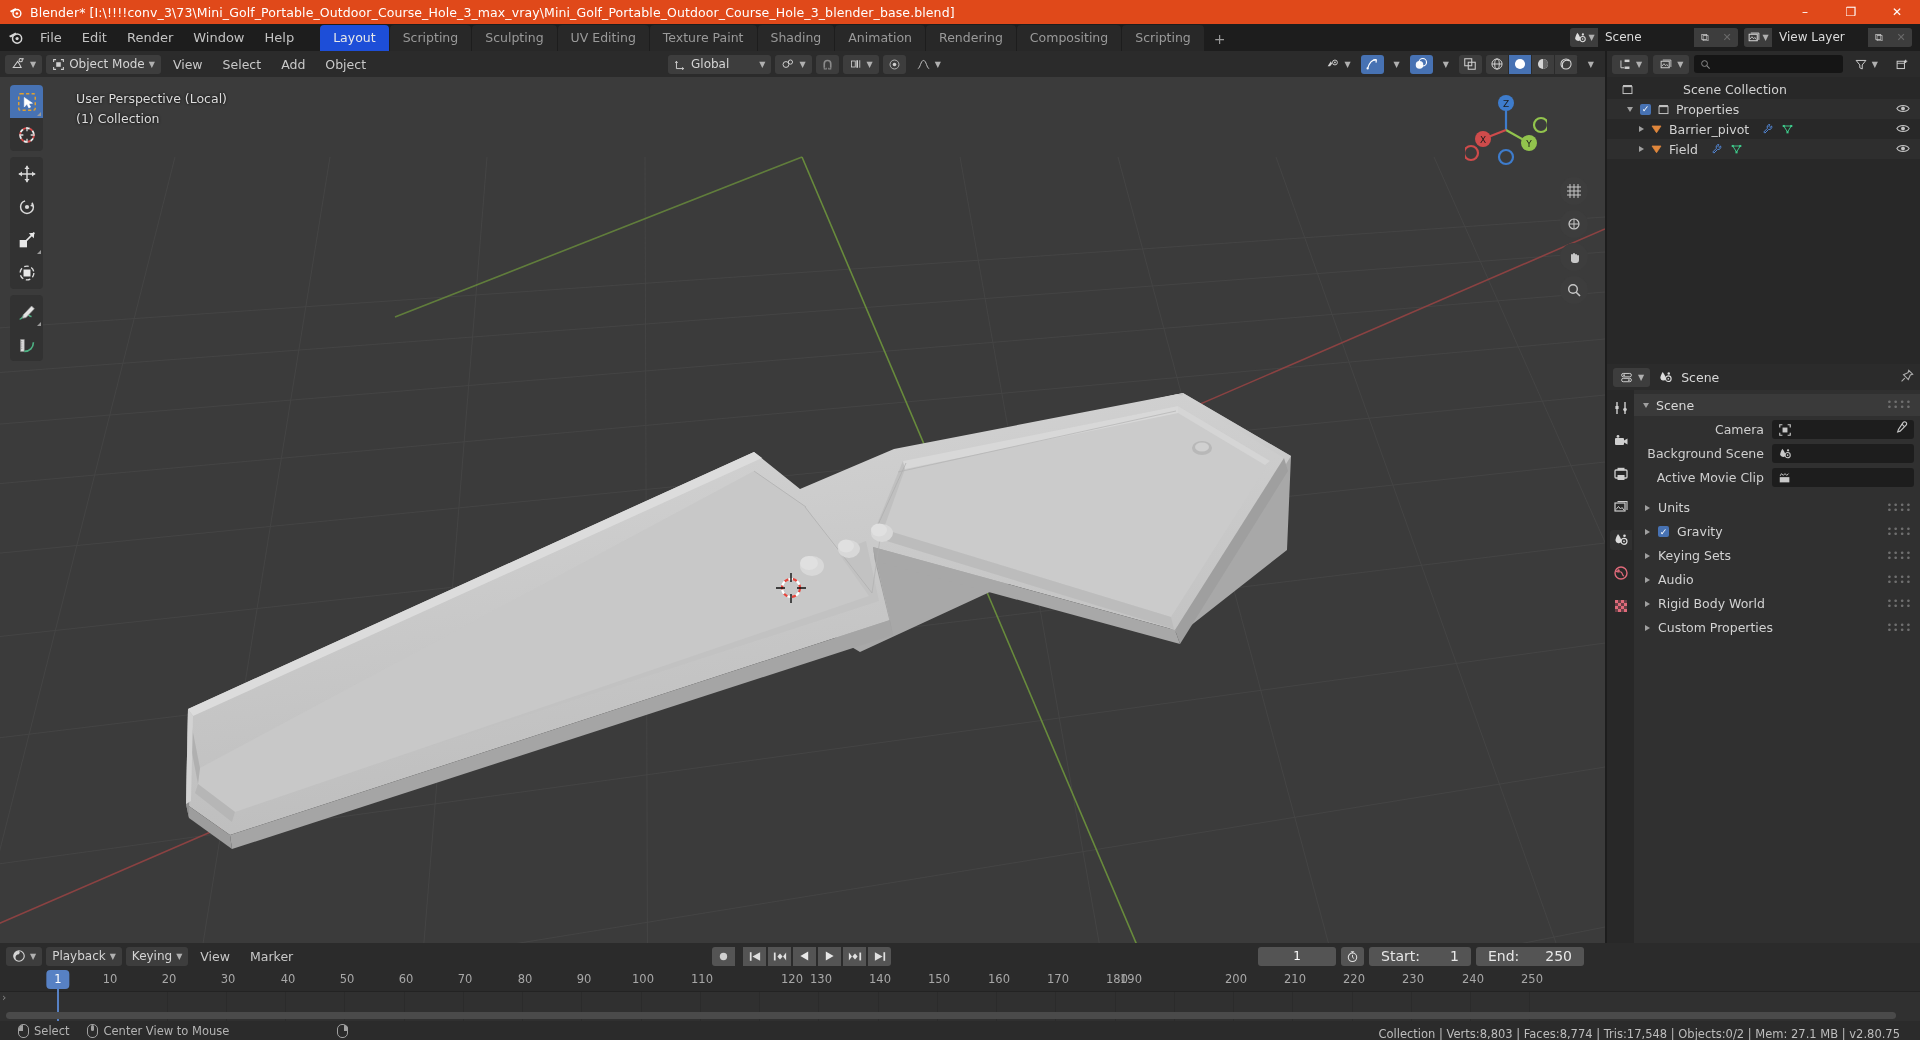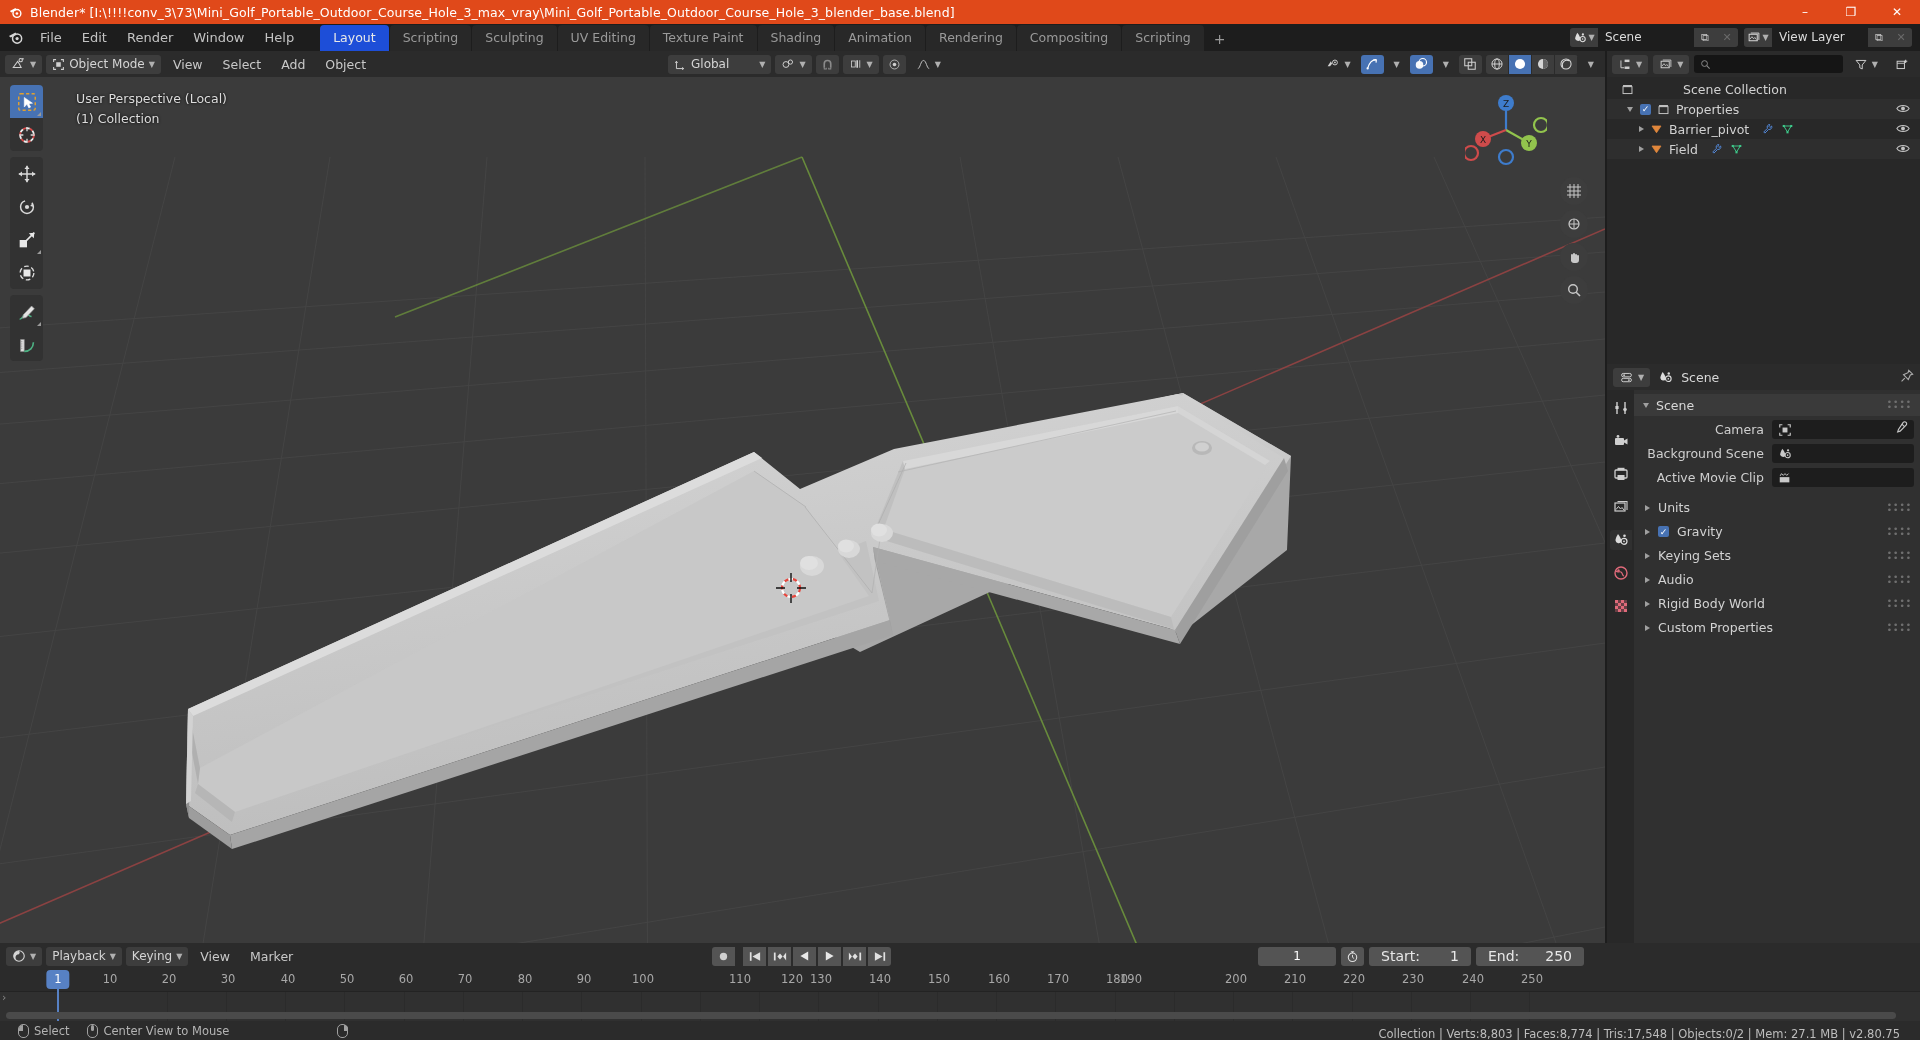--- a/index.html
+++ b/index.html
@@ -1081,21 +1081,21 @@
       <div class="tl-tick" style="left:110px">10</div>
       <div class="tl-tick" style="left:169px">20</div>
       <div class="tl-tick" style="left:228px">30</div>
       <div class="tl-tick" style="left:288px">40</div>
       <div class="tl-tick" style="left:347px">50</div>
       <div class="tl-tick" style="left:406px">60</div>
       <div class="tl-tick" style="left:465px">70</div>
       <div class="tl-tick" style="left:525px">80</div>
       <div class="tl-tick" style="left:584px">90</div>
       <div class="tl-tick" style="left:643px">100</div>
-      <div class="tl-tick" style="left:740px">110</div>
+      <div class="tl-tick" style="left:702px">110</div>
       <div class="tl-tick" style="left:792px">120</div>
       <div class="tl-tick" style="left:821px">130</div>
       <div class="tl-tick" style="left:880px">140</div>
       <div class="tl-tick" style="left:939px">150</div>
       <div class="tl-tick" style="left:999px">160</div>
       <div class="tl-tick" style="left:1058px">170</div>
       <div class="tl-tick" style="left:1117px">180</div>
       <div class="tl-tick" style="left:1131px">190</div>
       <div class="tl-tick" style="left:1236px">200</div>
       <div class="tl-tick" style="left:1295px">210</div>

